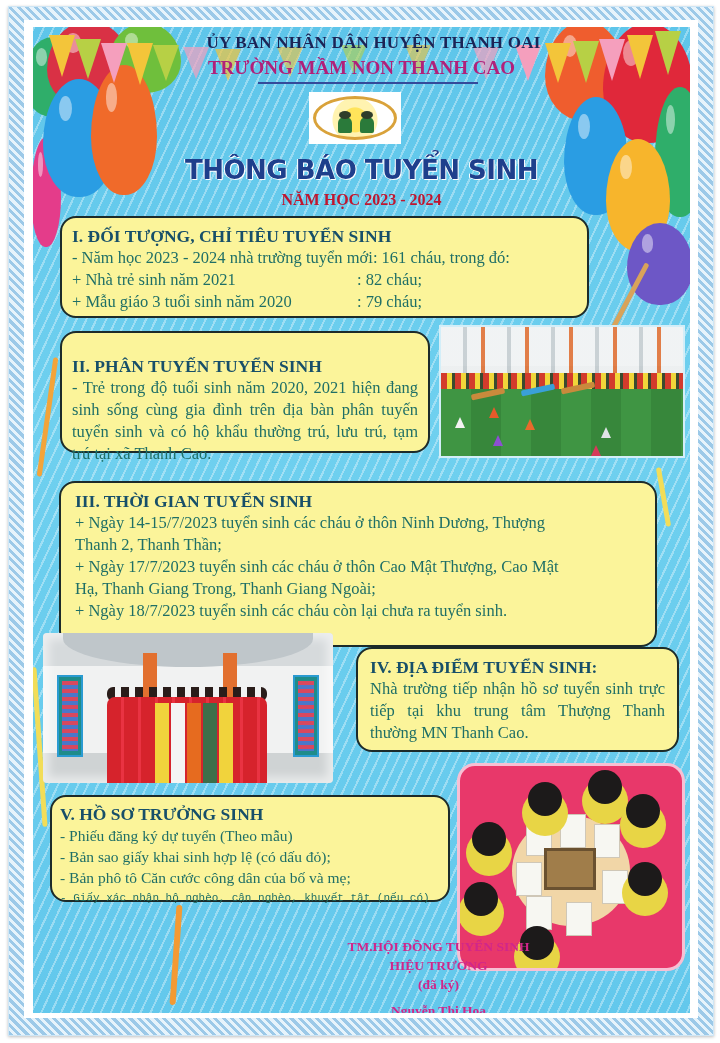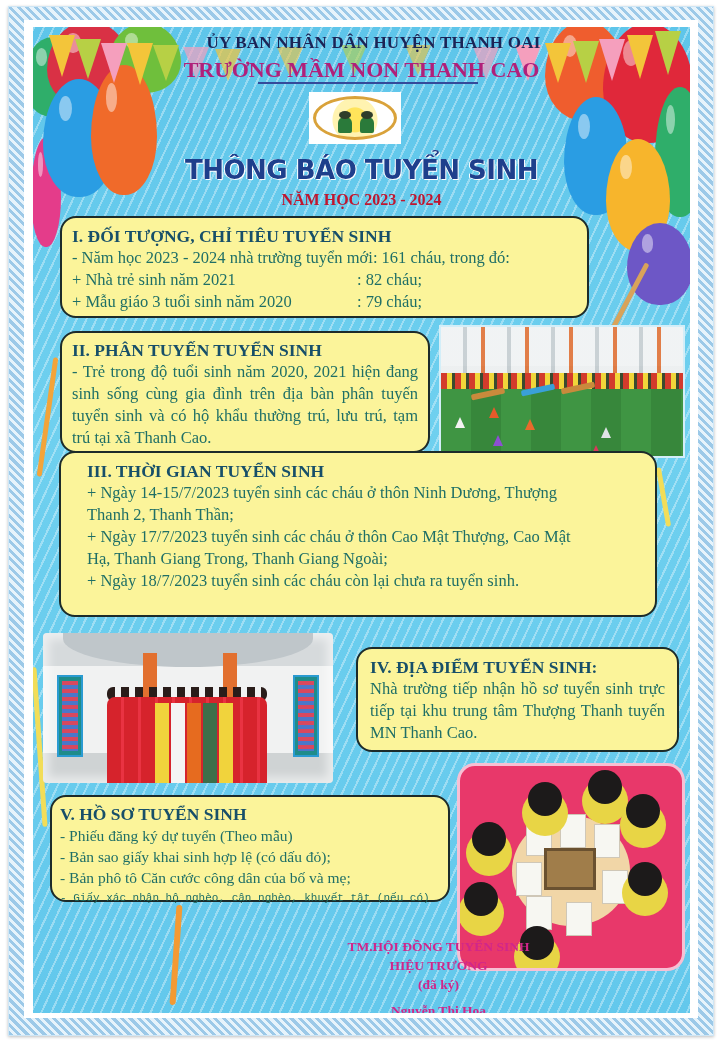--- a/index.html
+++ b/index.html
@@ -32,21 +32,21 @@
   .balloon::after {
     content: ""; position: absolute; left: 22%; top: 14%; width: 18%; height: 22%;
     border-radius: 50%; background: rgba(255,255,255,0.45);
   }
   .flag { position: absolute; width: 0; height: 0; border-left: 13px solid transparent; border-right: 13px solid transparent; }
 
   
   .h-council { position: absolute; top: 6px; left: 12px; width: 100%; text-align: center;
     font-size: 17px; font-weight: bold; color: #1b2456; letter-spacing: 0.2px; }
   .h-school { position: absolute; top: 30px; left: 0; width: 100%; text-align: center;
-    font-size: 22px; font-weight: bold; color: #b0207a; }
+    font-size: 19px; font-weight: bold; color: #b0207a; }
   .h-underline { position: absolute; top: 55px; left: 225px; width: 220px; height: 2px; background: #344a9a; }
 
   .logo { position: absolute; left: 276px; top: 65px; width: 92px; height: 52px;
     background: #fff; display: flex; align-items: center; justify-content: center; }
   .logo-oval { width: 84px; height: 44px; border-radius: 50%; border: 3px solid #d9a23a;
     background: radial-gradient(circle at 50% 55%, #ffe45a 0 12px, #fff3b0 13px 22px, #ffffff 23px);
     position: relative; }
   .logo-oval .kid { position: absolute; bottom: 4px; width: 14px; height: 16px; border-radius: 6px 6px 2px 2px; background: #2a7a3a; }
   .logo-oval .kid::before { content:""; position:absolute; top:-6px; left:1px; width:12px; height:8px; border-radius:50%; background:#2f3d2a; }
 
@@ -59,22 +59,22 @@
   
   .box { position: absolute; background: #fbf49a; border: 2px solid #1c2b2a;
     border-radius: 16px; color: #1f6f66; font-size: 16.5px; line-height: 22px; }
   .box .title { font-weight: bold; color: #174f69; font-size: 17.5px; }
   .box p { white-space: nowrap; }
   .box .row { display: flex; }
   .box .row .lbl { width: 285px; }
   .justify p { white-space: normal; text-align: justify; text-align-last: left; }
 
   .b1 { left: 27px; top: 189px; width: 529px; height: 102px; padding: 7px 10px; }
-  .b2 { left: 27px; top: 304px; width: 370px; height: 122px; padding: 6px 10px; }
-  .b3 { left: 26px; top: 424px; width: 598px; height: 166px; padding: 7px 26px; }
+  .b2 { left: 27px; top: 304px; width: 370px; height: 122px; padding: 22px 10px; }
+  .b3 { left: 26px; top: 454px; width: 598px; height: 166px; padding: 7px 14px; }
   .b4 { left: 323px; top: 620px; width: 323px; height: 105px; padding: 7px 12px; }
   .b5 { left: 17px; top: 768px; width: 400px; height: 107px; padding: 7px 8px; font-size: 15.5px; line-height: 21px; }
   .b5 .small { font-size: 11px; font-family: Liberation Mono, monospace; }
 
   
   .photo { position: absolute; overflow: hidden; }
   .p-yard { left: 406px; top: 298px; width: 246px; height: 133px; border: 2px solid #d3eef8;
     background: linear-gradient(180deg, #e9eef0 0 30%, #cfd6d8 30% 42%, #3d8b3f 42% 100%); }
   .p-yard .bldg { position:absolute; left:0; top:0; width:100%; height:40%;
     background: repeating-linear-gradient(90deg, #f2f4f5 0 22px, #c4ccd0 22px 26px, #f2f4f5 26px 40px, #e06a2b 40px 44px); opacity:.85; }
@@ -227,25 +227,25 @@
     <div class="people"></div>
     <div class="ao" style="left:112px;background:#f1d33c;"></div>
     <div class="ao" style="left:128px;background:#f4f4f4;"></div>
     <div class="ao" style="left:144px;background:#e66b1f;"></div>
     <div class="ao" style="left:160px;background:#3d6f4a;"></div>
     <div class="ao" style="left:176px;background:#f1d33c;"></div>
   </div>
 
   <div class="box b4 justify">
     <p class="title" style="white-space:nowrap">IV. ĐỊA ĐIỂM TUYỂN SINH:</p>
-    <p>Nhà trường tiếp nhận hồ sơ tuyển sinh trực tiếp tại khu trung tâm Thượng Thanh tuyến MN Thanh Cao.</p>
+    <p>Nhà trường tiếp nhận hồ sơ tuyển sinh trực tiếp tại khu trung tâm Thượng Thanh thường MN Thanh Cao.</p>
   </div>
 
   <div class="box b5">
-    <p class="title">V. HỒ SƠ TUYỂN SINH</p>
+    <p class="title">V. HỒ SƠ TRƯỞNG SINH</p>
     <p>- Phiếu đăng ký dự tuyển (Theo mẫu)</p>
     <p>- Bản sao giấy khai sinh hợp lệ (có dấu đỏ);</p>
     <p>- Bản phô tô Căn cước công dân của bố và mẹ;</p>
     <p class="small">- Giấy xác nhận hộ nghèo, cận nghèo, khuyết tật (nếu có)</p>
   </div>
 
   <div class="photo p-kids">
     <div class="table"></div>
     <div class="paper" style="left:66px;top:56px;"></div>
     <div class="paper" style="left:100px;top:48px;"></div>

